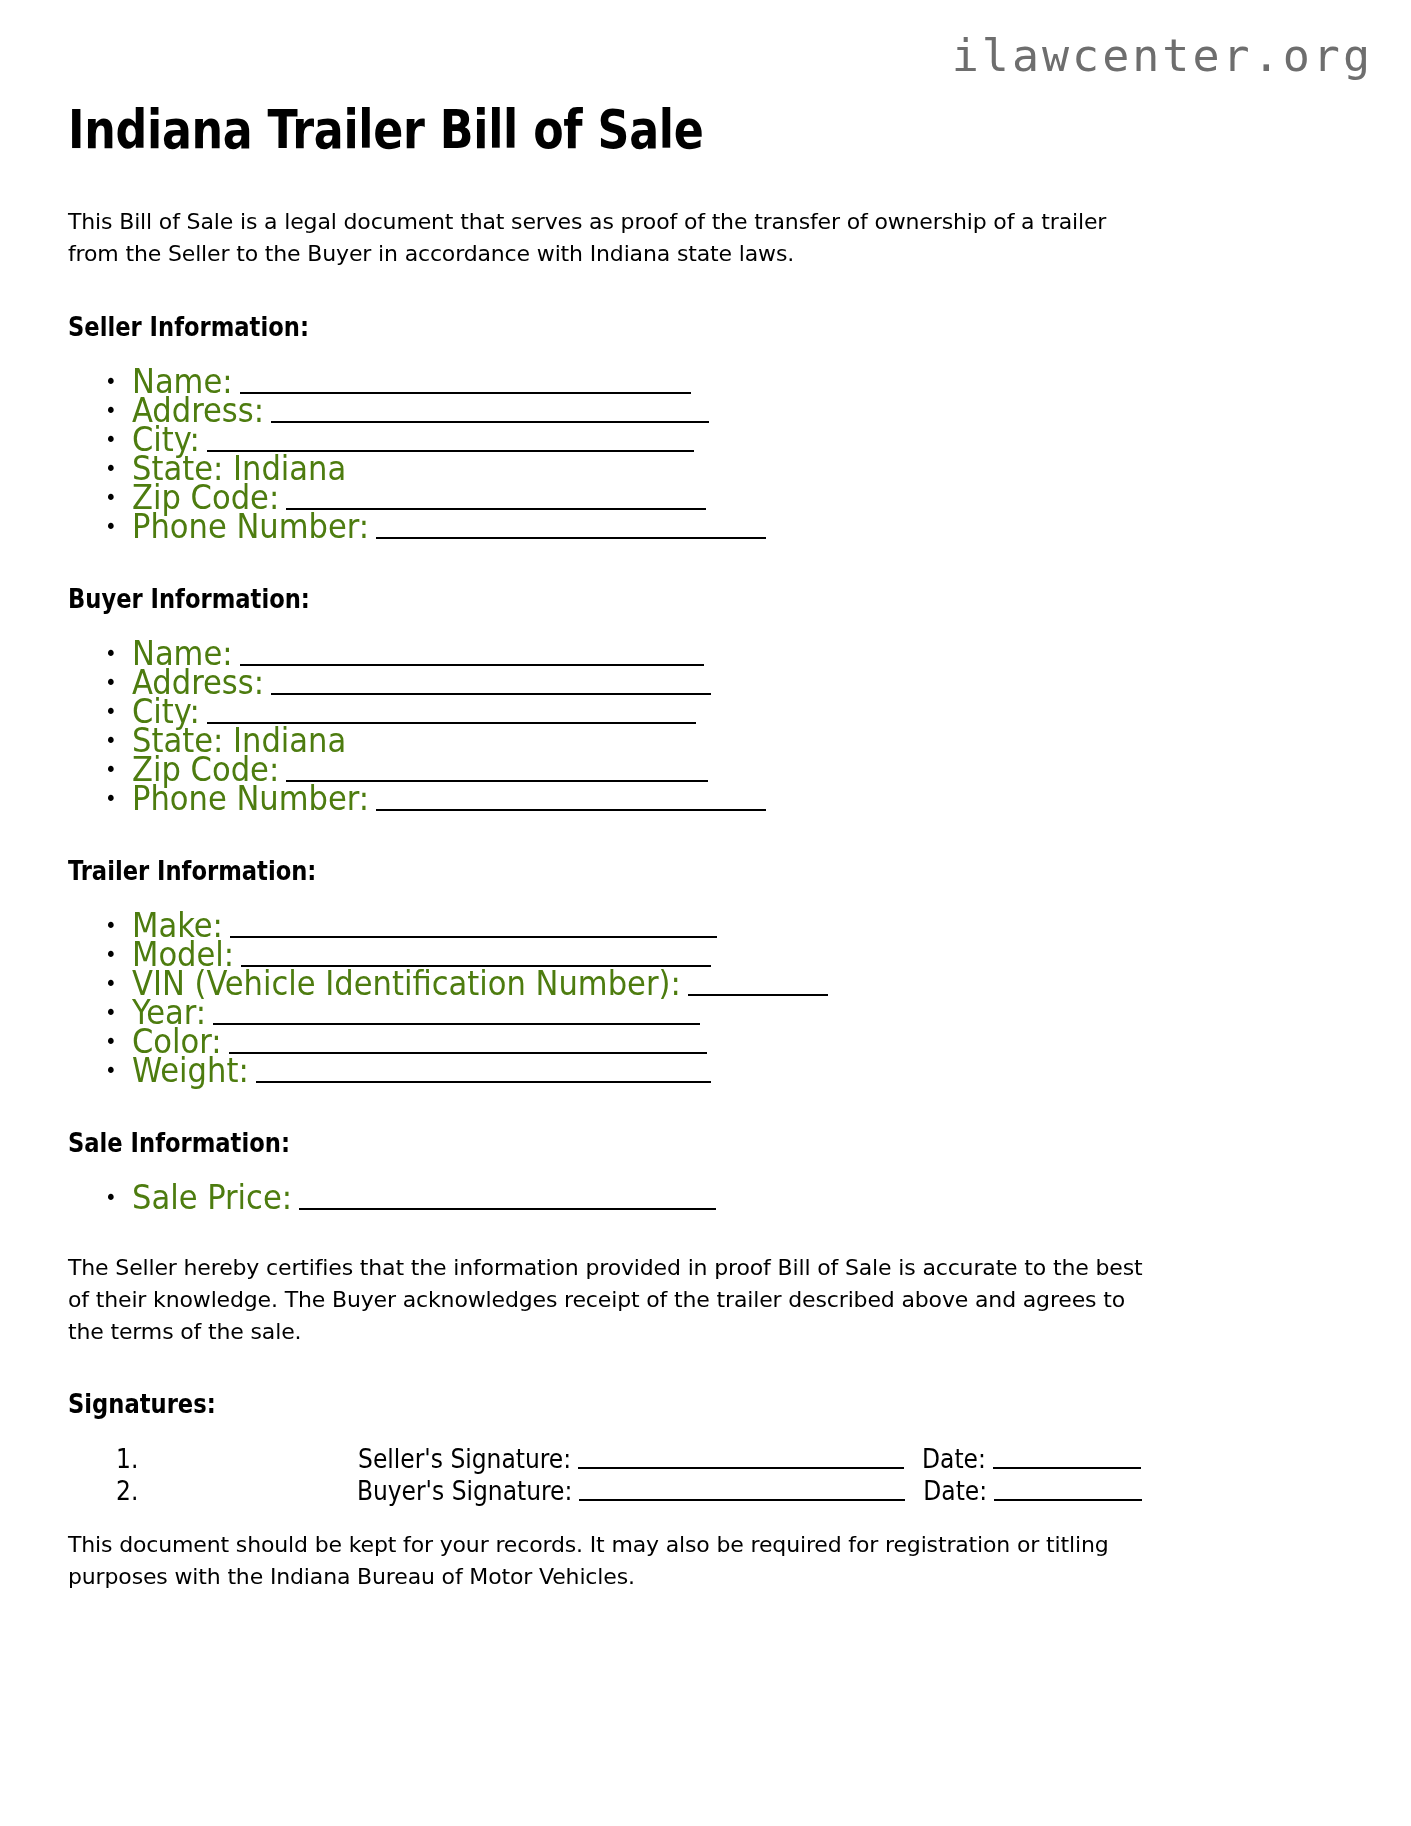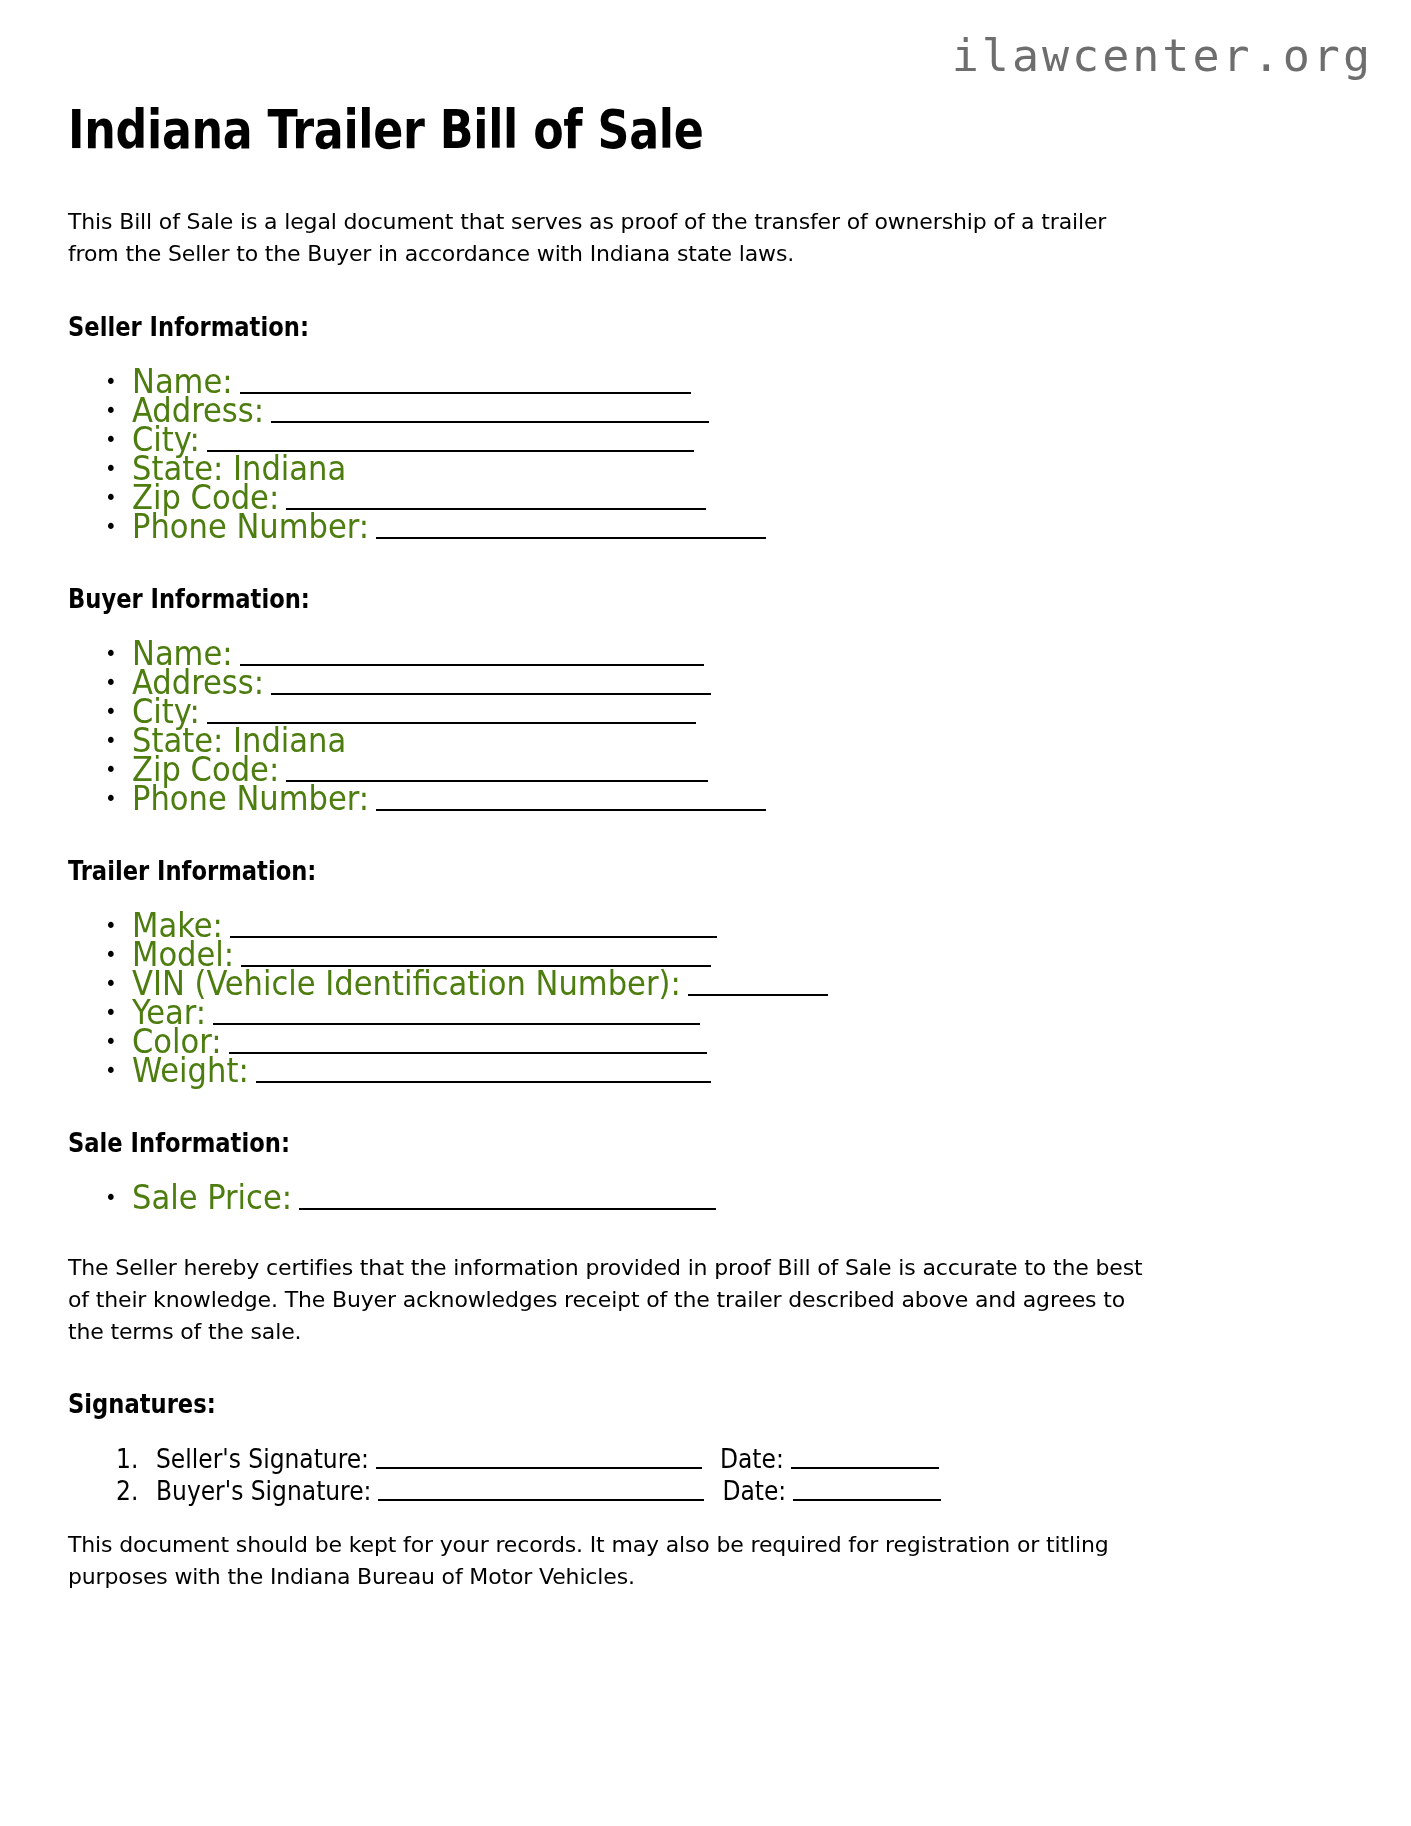--- a/index.html
+++ b/index.html
@@ -140,20 +140,21 @@
 
   .w-price  { width: 417px; }
   .w-dsale  { width: 388px; }
 
   
   ol.sig-list {
     margin: 24px 0 0 0;
     padding: 0 0 0 88px;
     list-style: none;
     counter-reset: sig;
+    text-align: center;
   }
   ol.sig-list li {
     position: relative;
     font-family: "DejaVu Sans Condensed", "Liberation Sans Narrow", "DejaVu Sans", sans-serif;
     font-size: 26px;
     line-height: 32px;
     color: #000;
     white-space: nowrap;
     counter-increment: sig;
   }

